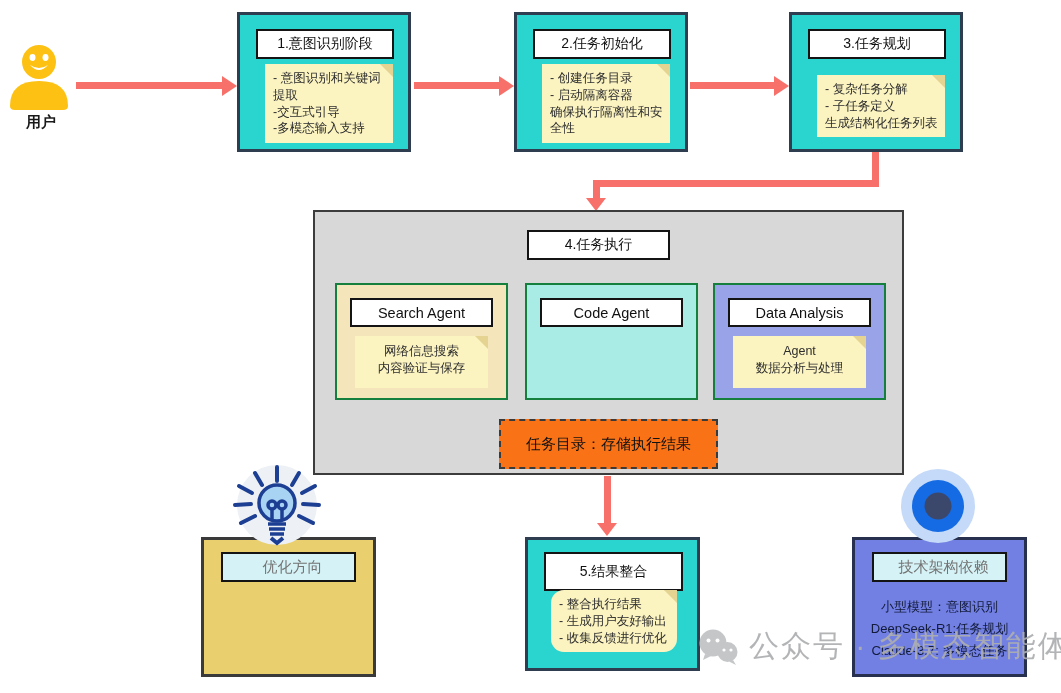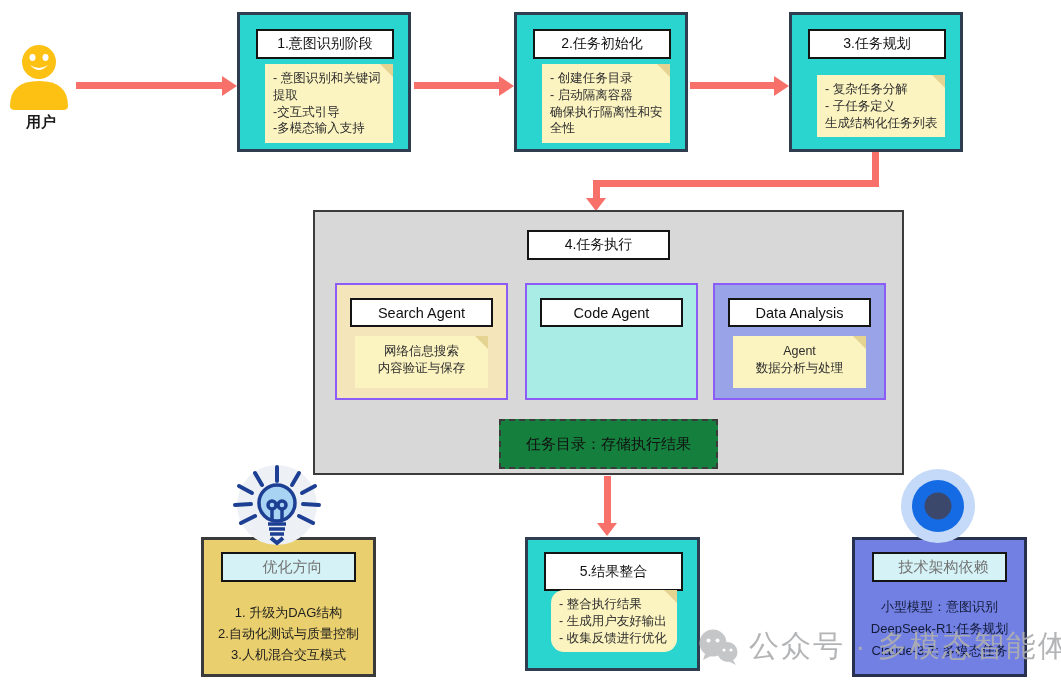--- a/index.html
+++ b/index.html
@@ -23,27 +23,27 @@
   .hhead  { position:absolute; width:0; height:0; border-left:15px solid #f8706a;
             border-top:10px solid transparent; border-bottom:10px solid transparent; }
   .vshaft { position:absolute; width:7px; background:#f8706a; }
   .vhead  { position:absolute; width:0; height:0; border-top:13px solid #f8706a;
             border-left:10px solid transparent; border-right:10px solid transparent; }
 
   
   #exec { position:absolute; left:313px; top:210px; width:591px; height:265px;
           background:#d8d8d8; border:2px solid #3c3c3c; }
   #exec .exec-title { position:absolute; left:212px; top:18px; width:143px; height:30px; }
-  .agent { position:absolute; top:71px; width:173px; height:117px; border:2px solid #8b5cf6; }
+  .agent { position:absolute; top:71px; width:173px; height:117px; border:2px solid #15803d; }
   .agent .titlebox { left:13px; right:13px; top:13px; height:29px; font-size:14.5px; }
   .agent .note { left:18px; right:18px; top:51px; height:52px; text-align:center; padding:7px 4px; }
   #agent-search { left:20px;  background:#f4e5bb; }
   #agent-code   { left:210px; background:#a9ece6; }
   #agent-data   { left:398px; background:#99a3e8; }
-  .storage { position:absolute; left:184px; top:207px; width:219px; height:50px; background:#15803d;
+  .storage { position:absolute; left:184px; top:207px; width:219px; height:50px; background:#f97316;
              border:2px dashed #3a3a3a; display:flex; align-items:center; justify-content:center;
              font-size:15px; color:#111; }
 
   
   .bottombox { position:absolute; top:537px; width:175px; }
   #result-box { left:525px; height:134px; background:#2ad4cf; border:3px solid #2e3d4f; }
   #result-box .titlebox { top:12px; height:39px; }
   #result-box .note { left:23px; width:126px; top:50px;border-radius:13px; }
   #opt-box  { left:201px; height:140px; background:#e9cf6d; border:3px solid #3a3a3a; }
   #tech-box { left:852px; height:140px; background:#7380e3; border:3px solid #27304e; }
@@ -146,23 +146,20 @@
 
   <div class="bottombox" id="result-box">
     <div class="titlebox">5.结果整合</div>
     <div class="note">- 整合执行结果
 - 生成用户友好输出
 - 收集反馈进行优化</div>
   </div>
 
   <div class="bottombox" id="opt-box">
     <div class="header-cyan">优化方向</div>
-    <div class="box-body">1. 升级为DAG结构
-2.自动化测试与质量控制
-3.人机混合交互模式</div>
   </div>
   <svg class="icon-abs" width="92" height="92" viewBox="0 0 92 92" style="left:231px;top:461px;">
     <circle cx="46" cy="44" r="40" fill="#edf0f4"></circle>
     <g stroke="#1d3f93" stroke-width="4" stroke-linecap="round">
       <line x1="46" y1="6" x2="46" y2="20"></line>
       <line x1="24" y1="12" x2="31" y2="24"></line>
       <line x1="68" y1="12" x2="61" y2="24"></line>
       <line x1="8" y1="25" x2="21" y2="32"></line>
       <line x1="84" y1="25" x2="71" y2="32"></line>
       <line x1="4" y1="44" x2="20" y2="43"></line>

